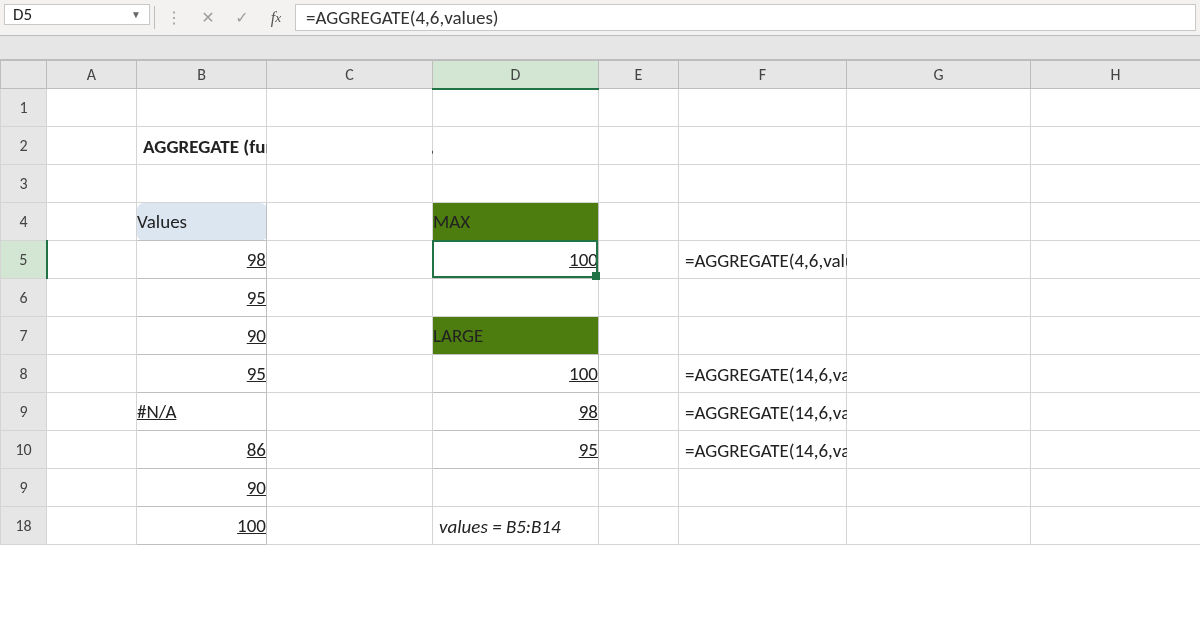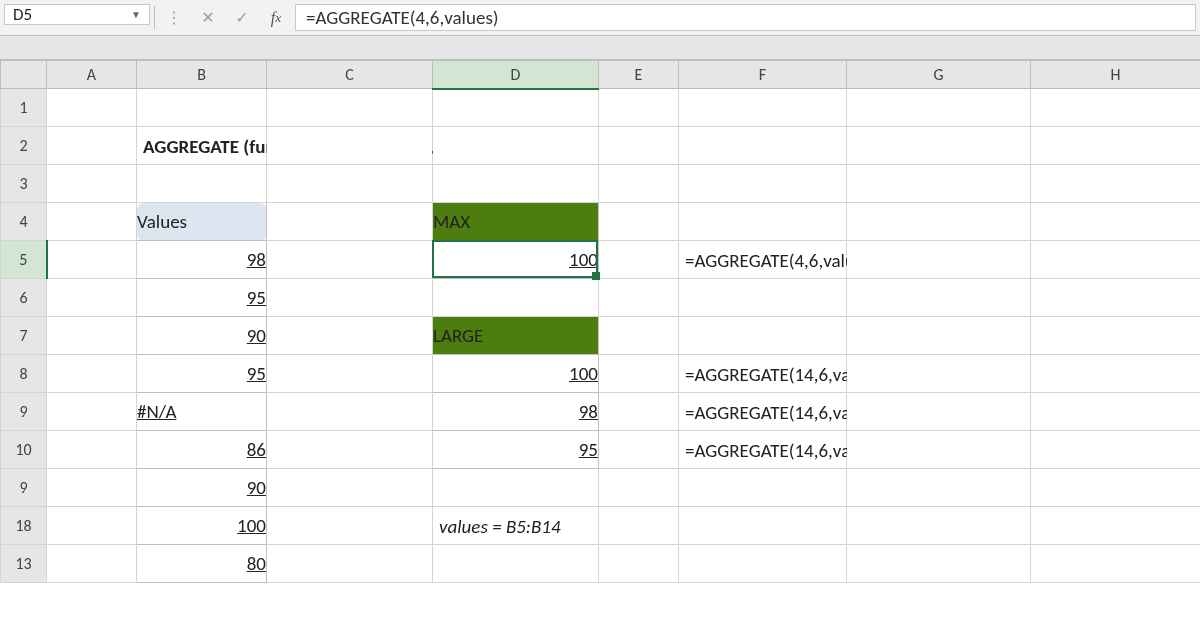--- a/index.html
+++ b/index.html
@@ -269,31 +269,20 @@
       <td></td>
       <td class="italic left overflow">
               <span>values = B5:B14</span>
             </td>
       <td></td>
             <td></td>
             <td></td>
             <td></td>
     </tr>
 
-    <tr>
-      <th class="rowh">13</th>
-      <td></td>
-      <td class="tbl-cell right">80</td>
-      <td></td>
-            <td></td>
-            <td></td>
-            <td></td>
-            <td></td>
-            <td></td>
-    </tr>
 
   </tbody>
       </table>
 
   <div class="active-outline" id="active-outline" style="left: 431.5px; top: 179.5px; width: 166px; height: 38px;">
     <div class="active-handle"></div>
   </div>
 </div>
 
 </div>

